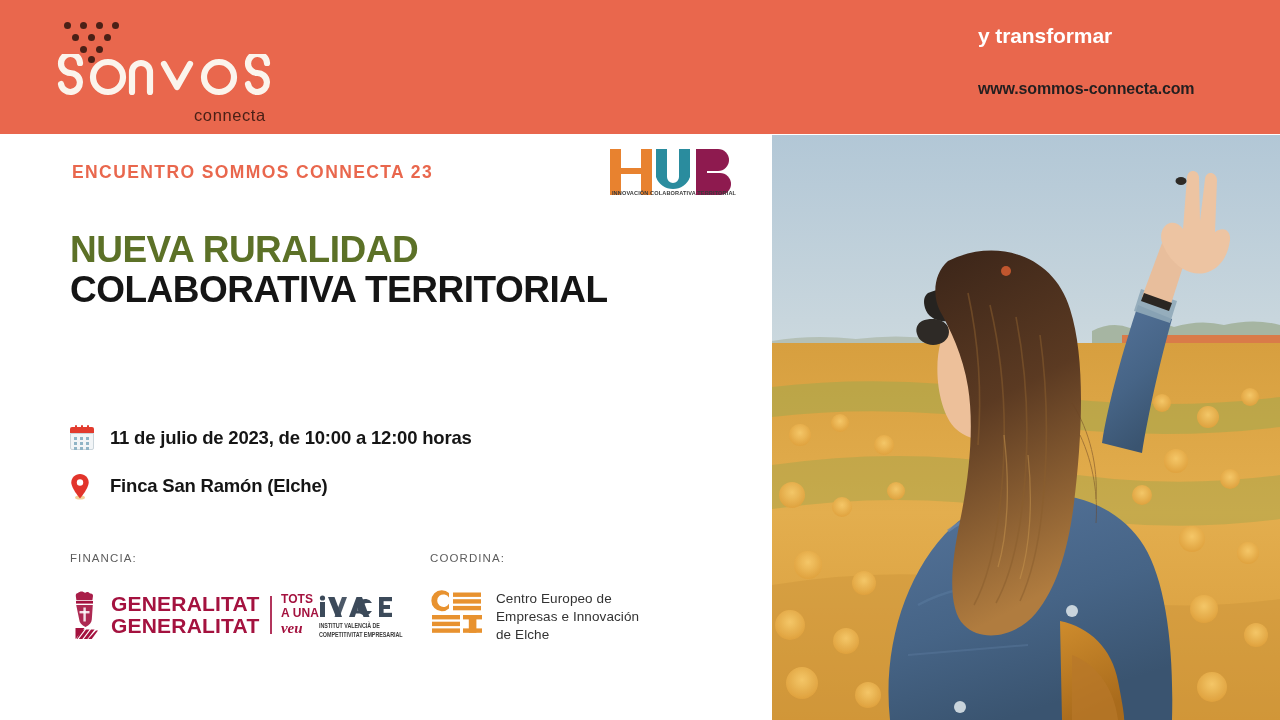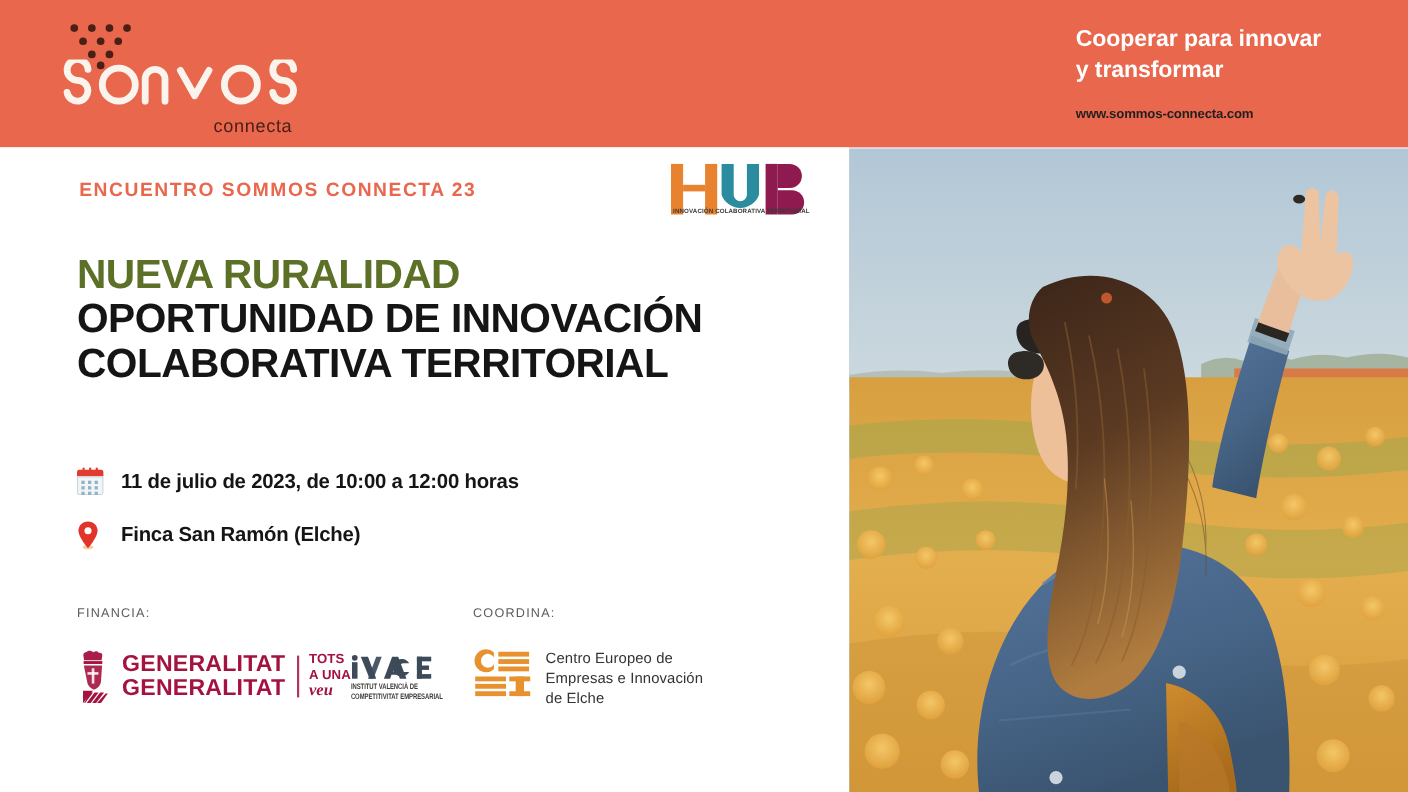--- a/index.html
+++ b/index.html
@@ -77,23 +77,23 @@
   }
   .slogan {
     color: #FFFFFF;
     font-size: 21px;
     font-weight: 700;
     line-height: 1.33;
     letter-spacing: -0.1px;
     margin: 0;
   }
   .weburl {
-    margin-top: 18px;
+    margin-top: 30px;
     color: #231F20;
-    font-size: 12px;
+    font-size: 16px;
     font-weight: 700;
     letter-spacing: -0.15px;
   }
 
   
   .content {
     position: absolute;
     left: 0; top: 134px;
     width: 772px;
     height: 586px;
@@ -318,21 +318,20 @@
 
             <path d="M211 9 A9.5 9.5 0 1 0 201 19 A9.5 9.5 0 1 1 192 30"></path>
           </g>
         </svg>
       </div>
 
       <div class="brand-sub">connecta</div>
     </div>
 
     <div class="header-right">
-      <p class="slogan">Cooperar para innovar</p>
       <p class="slogan">y transformar</p>
       <div class="weburl">www.sommos-connecta.com</div>
     </div>
   </div>
 
   <div class="content">
 
     <div class="eyebrow">ENCUENTRO SOMMOS CONNECTA 23</div>
 
     <div class="hub-logo">
@@ -346,21 +345,20 @@
 
         <rect x="88" y="2" width="11" height="46" fill="#8E1A4F"></rect>
         <path d="M99 2 h11 a11 11 0 0 1 0 22 h-11 Z" fill="#8E1A4F"></path>
         <path d="M99 26 h13 a11 11 0 0 1 0 22 h-13 Z" fill="#8E1A4F"></path>
       </svg>
     </div>
     <div class="hub-tag">INNOVACIÓN COLABORATIVA TERRITORIAL</div>
 
     <div class="title-wrap">
       <h1 class="title-line title-green">NUEVA RURALIDAD</h1>
-      <h1 class="title-line title-dark">OPORTUNIDAD DE INNOVACIÓN</h1>
       <h1 class="title-line title-dark">COLABORATIVA TERRITORIAL</h1>
     </div>
 
     <div class="meta">
 
       <div class="meta-row">
         <span class="meta-icon">
           <span class="cal-ico">
             <span class="top">
                 <span style="left:5px;"></span>

